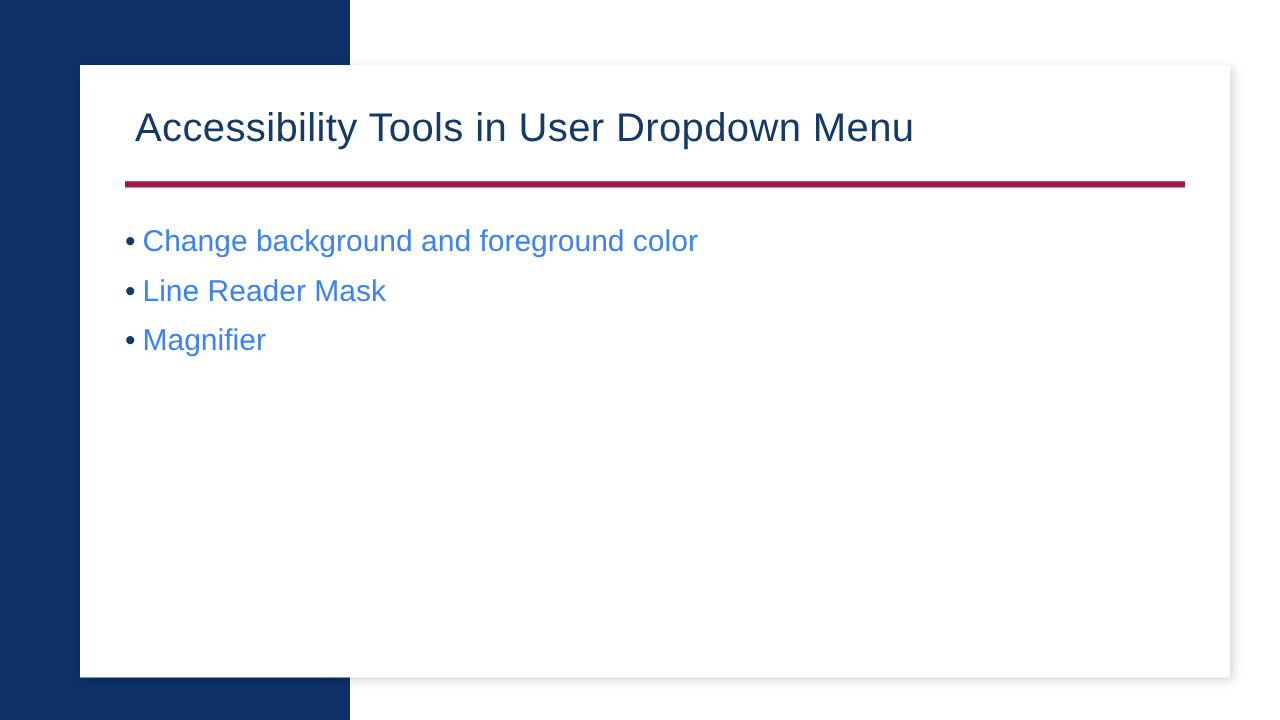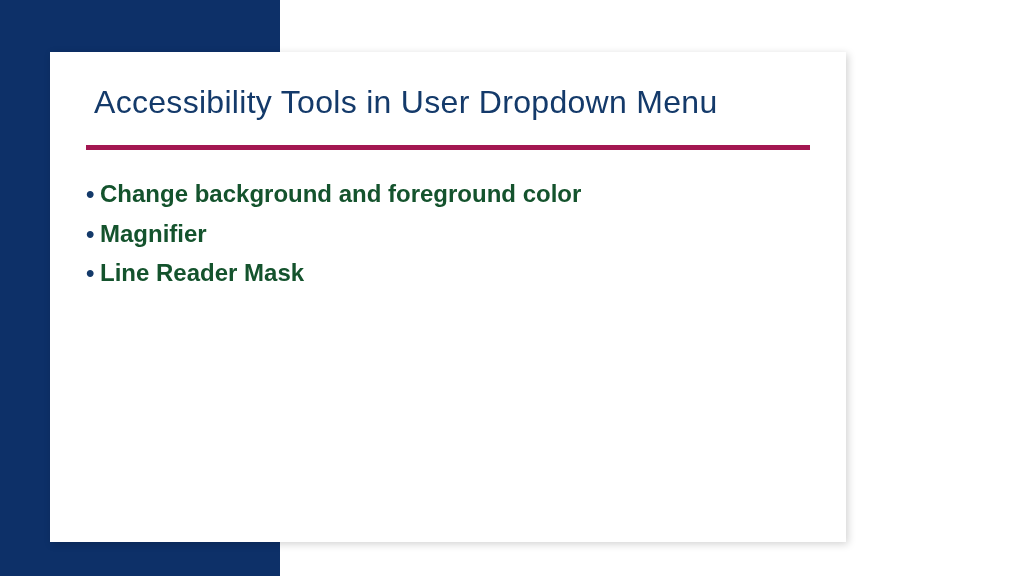--- a/index.html
+++ b/index.html
@@ -18,23 +18,23 @@
     .left-band {
       position: absolute;
       left: 0;
       top: 0;
       width: 280px;
       height: 576px;
       background: #0d3068;
     }
     .slide-card {
       position: absolute;
-      left: 50px;
+      left: 64px;
       top: 52px;
-      width: 796px;
+      width: 920px;
       height: 490px;
       background: #ffffff;
       box-shadow: 2px 2px 8px rgba(0,0,0,0.18);
       padding: 32px 36px 36px 36px;
     }
     .slide-title {
       color: #143a6a;
       font-size: 32px;
       font-weight: 400;
       letter-spacing: 0.3px;
@@ -45,41 +45,40 @@
       margin-top: 24px;
       height: 5px;
       background: #a31751;
       width: 100%;
     }
     .bullets {
       margin-top: 24px;
       list-style: none;
     }
     .bullets li {
-      color: #14532d;
+      color: #3b82f6;
       font-size: 24px;
       line-height: 1.65;
       position: relative;
       padding-left: 14px;
-      font-weight: bold;
     }
     .bullets li::before {
       content: "•";
       color: #143a6a;
       position: absolute;
       left: 0;
       top: 0;
     }
   </style>
 </head>
 <body>
 
 <div class="left-band"></div>
 
 <div class="slide-card">
   <h1 class="slide-title">Accessibility Tools in User Dropdown Menu</h1>
   <div class="title-rule"></div>
   <ul class="bullets">
     <li>Change background and foreground color</li>
+    <li>Line Reader Mask</li>
     <li>Magnifier</li>
-    <li>Line Reader Mask</li>
   </ul>
 </div>
 
 </body></html>

